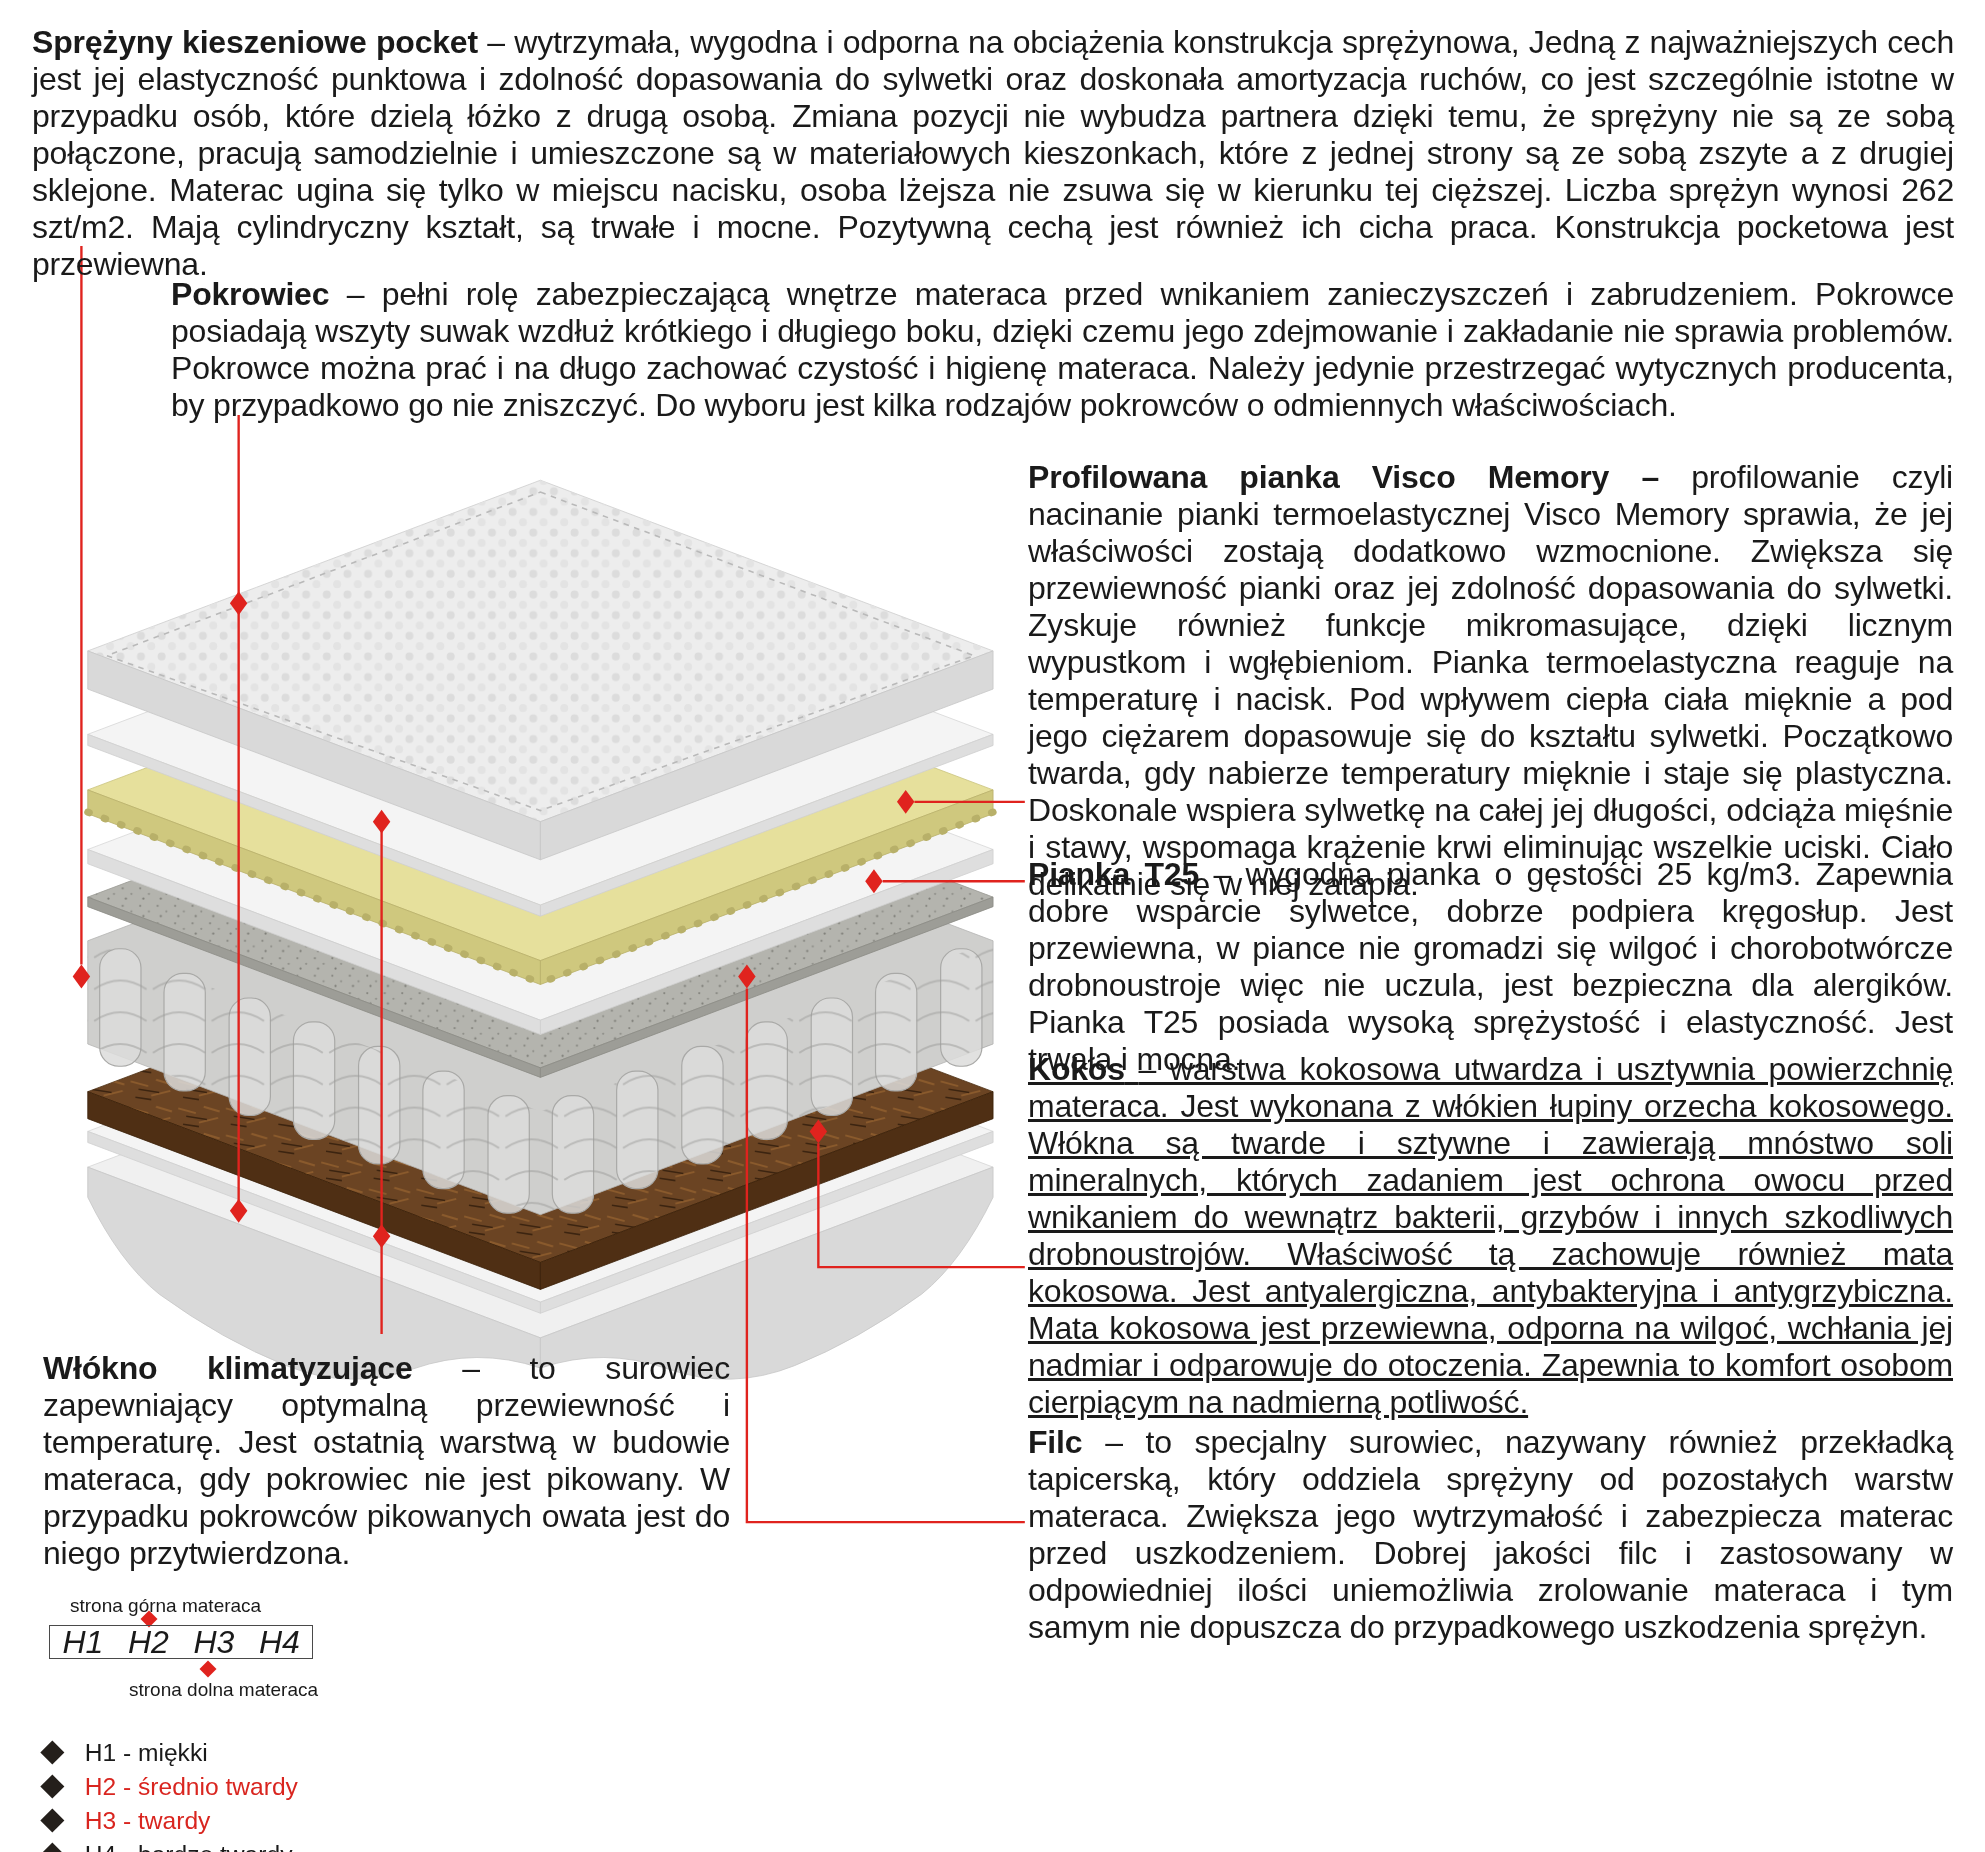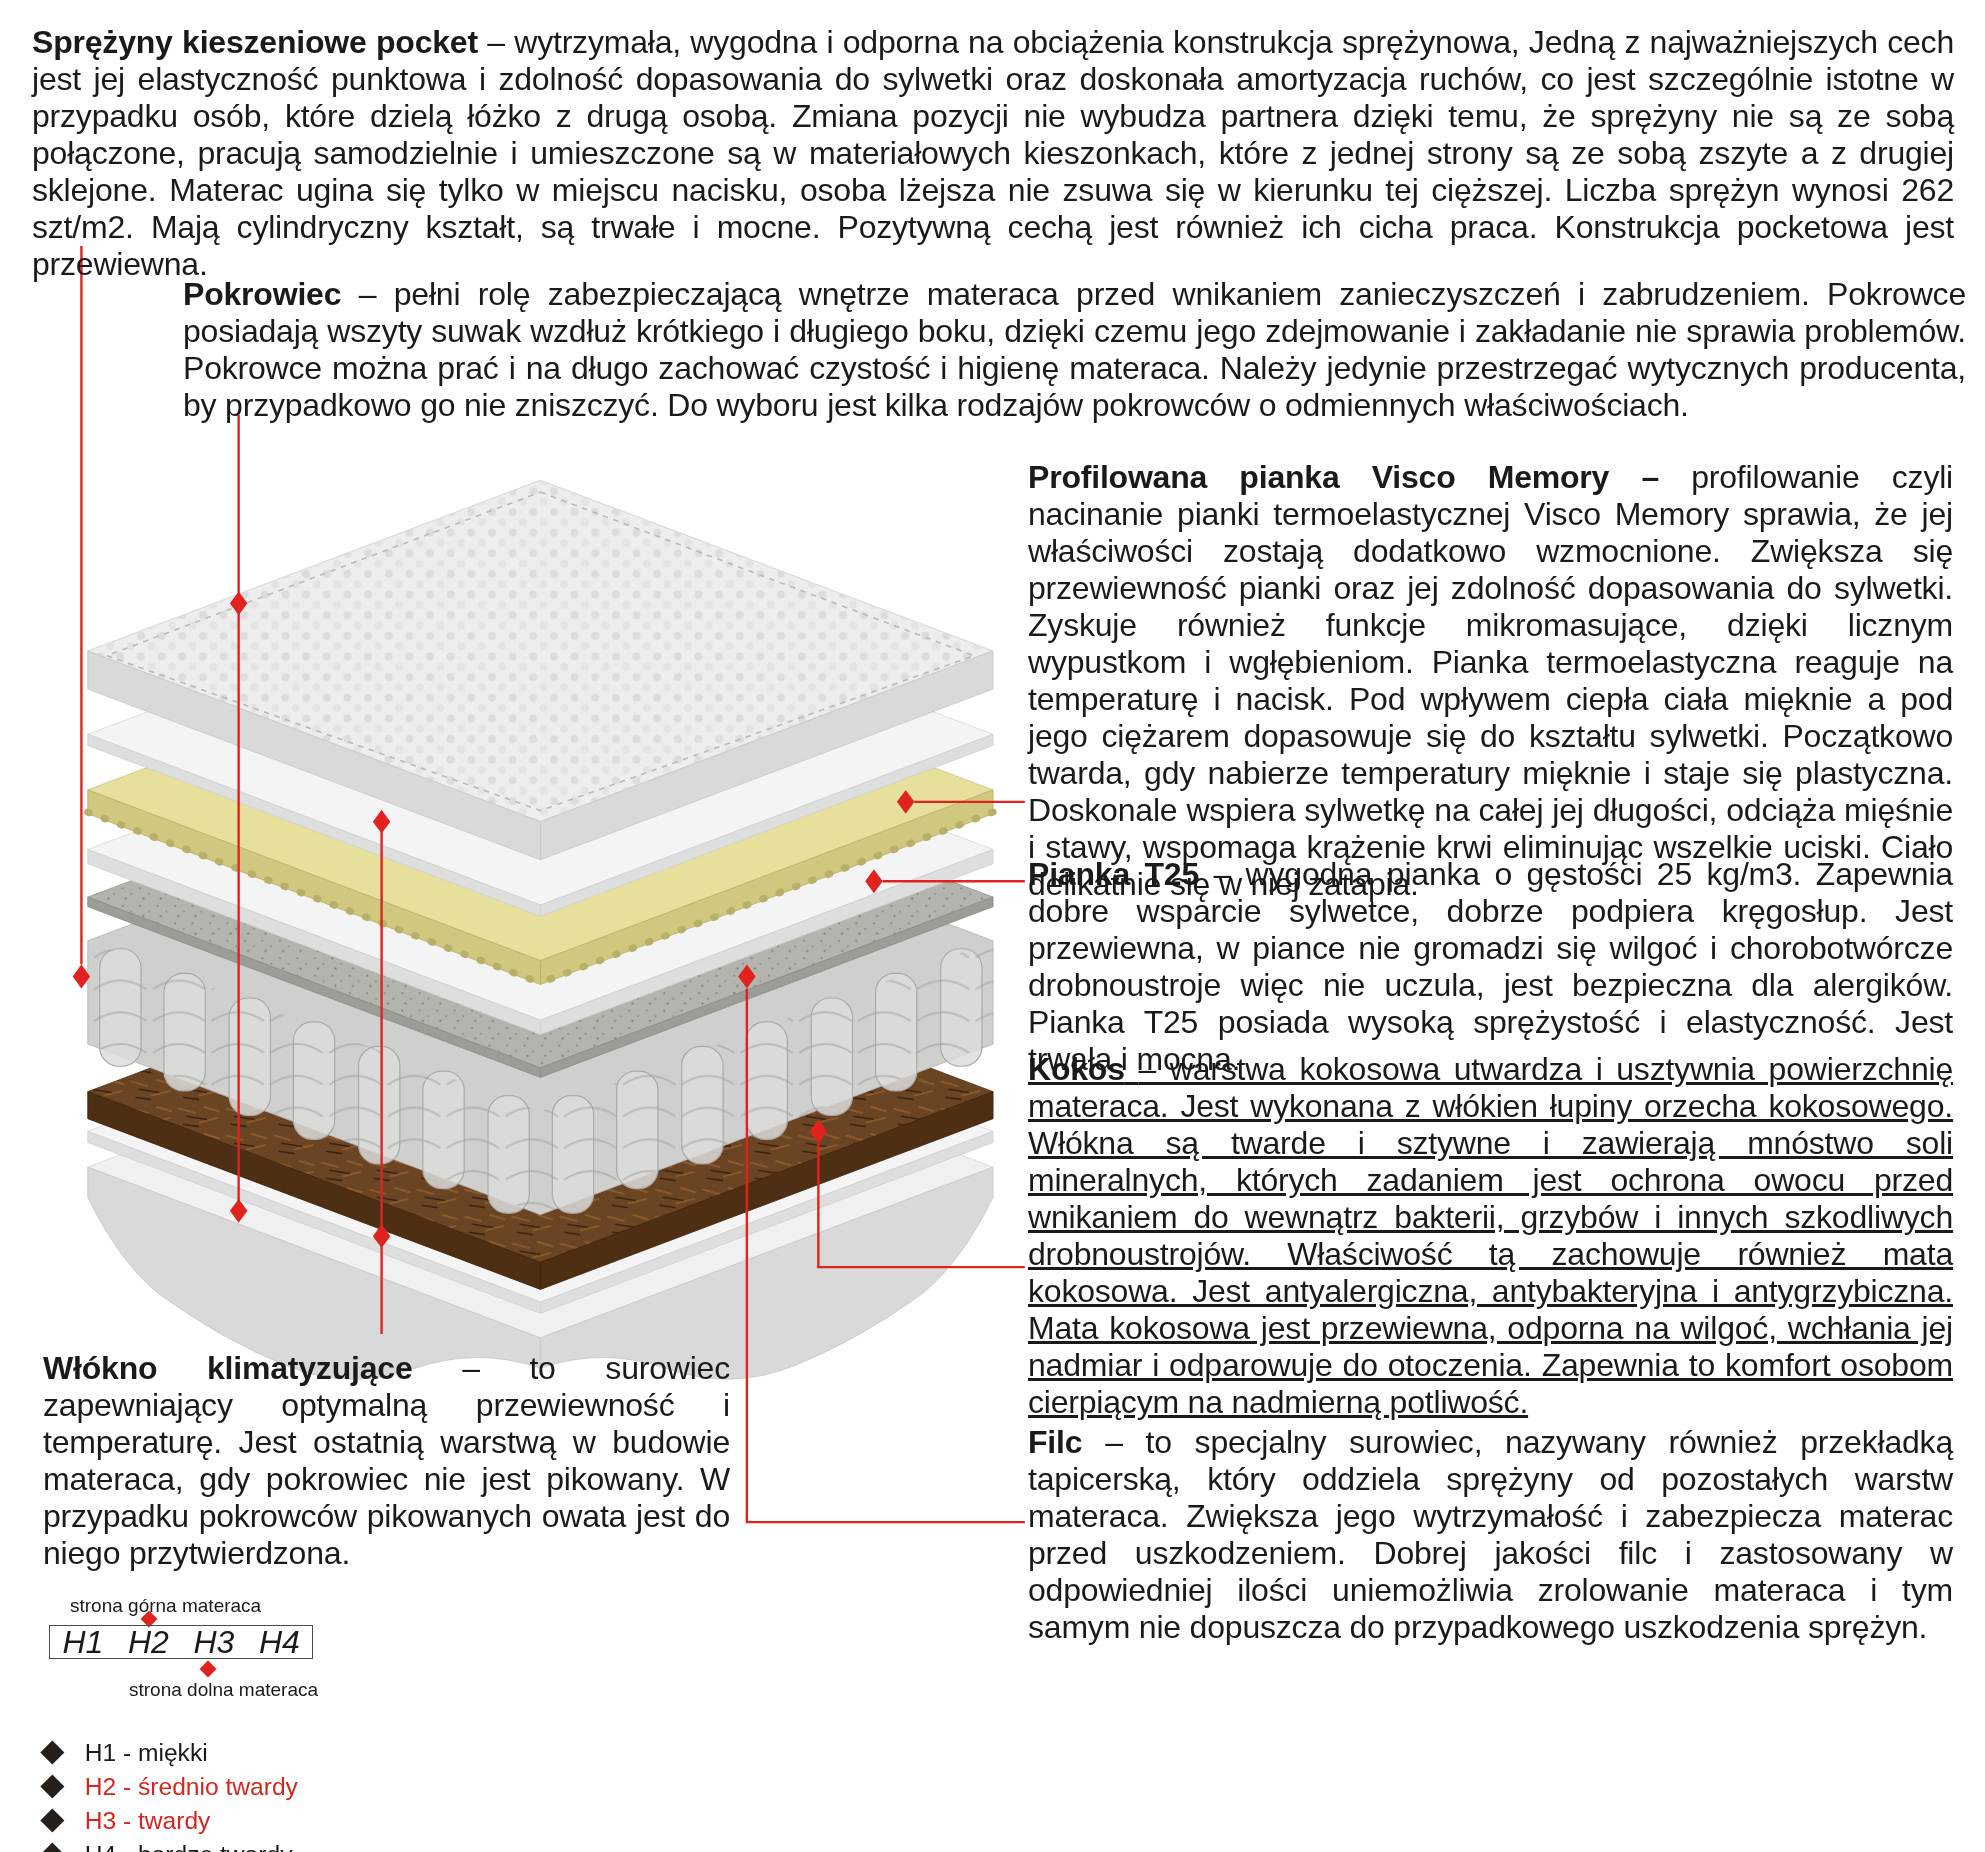--- a/index.html
+++ b/index.html
@@ -39,21 +39,21 @@
   .legend-row.red .ltxt{color:#d9251f;}
 </style>
 </head>
 <body>
 
 <div class="tblock" style="left:32px;top:24px;width:1922px;">
   <b>Sprężyny kieszeniowe pocket</b>
   <span>– wytrzymała, wygodna i odporna na obciążenia konstrukcja sprężynowa, Jedną z najważniejszych cech jest jej elastyczność punktowa i zdolność dopasowania do sylwetki oraz doskonała amortyzacja ruchów, co jest szczególnie istotne w przypadku osób, które dzielą łóżko z drugą osobą. Zmiana pozycji nie wybudza partnera dzięki temu, że sprężyny nie są ze sobą połączone, pracują samodzielnie i umieszczone są w materiałowych kieszonkach, które z jednej strony są ze sobą zszyte a z drugiej sklejone. Materac ugina się tylko w miejscu nacisku, osoba lżejsza nie zsuwa się w kierunku tej cięższej. Liczba sprężyn wynosi 262 szt/m2. Mają cylindryczny kształt, są trwałe i mocne. Pozytywną cechą jest również ich cicha praca. Konstrukcja pocketowa jest przewiewna.</span>
 </div>
 
-<div class="tblock" style="left:171px;top:276px;width:1783px;margin-left:12px;">
+<div class="tblock" style="left:171px;top:276px;width:1783px;">
   <b>Pokrowiec</b>
   <span>– pełni rolę zabezpieczającą wnętrze materaca przed wnikaniem zanieczyszczeń i zabrudzeniem. Pokrowce posiadają wszyty suwak wzdłuż krótkiego i długiego boku, dzięki czemu jego zdejmowanie i zakładanie nie sprawia problemów. Pokrowce można prać i na długo zachować czystość i higienę materaca. Należy jedynie przestrzegać wytycznych producenta, by przypadkowo go nie zniszczyć. Do wyboru jest kilka rodzajów pokrowców o odmiennych właściwościach.</span>
 </div>
 
 <div class="tblock" style="left:1028px;top:459px;width:925px;">
   <b>Profilowana pianka Visco Memory –</b>
   <span>profilowanie czyli nacinanie pianki termoelastycznej Visco Memory sprawia, że jej właściwości zostają dodatkowo wzmocnione. Zwiększa się przewiewność pianki oraz jej zdolność dopasowania do sylwetki. Zyskuje również funkcje mikromasujące, dzięki licznym wypustkom i wgłębieniom. Pianka termoelastyczna reaguje na temperaturę i nacisk. Pod wpływem ciepła ciała mięknie a pod jego ciężarem dopasowuje się do kształtu sylwetki. Początkowo twarda, gdy nabierze temperatury mięknie i staje się plastyczna. Doskonale wspiera sylwetkę na całej jej długości, odciąża mięśnie i stawy, wspomaga krążenie krwi eliminując wszelkie uciski. Ciało delikatnie się w niej zatapia.</span>
 </div>
 
 <div class="tblock" style="left:1028px;top:856px;width:925px;">

